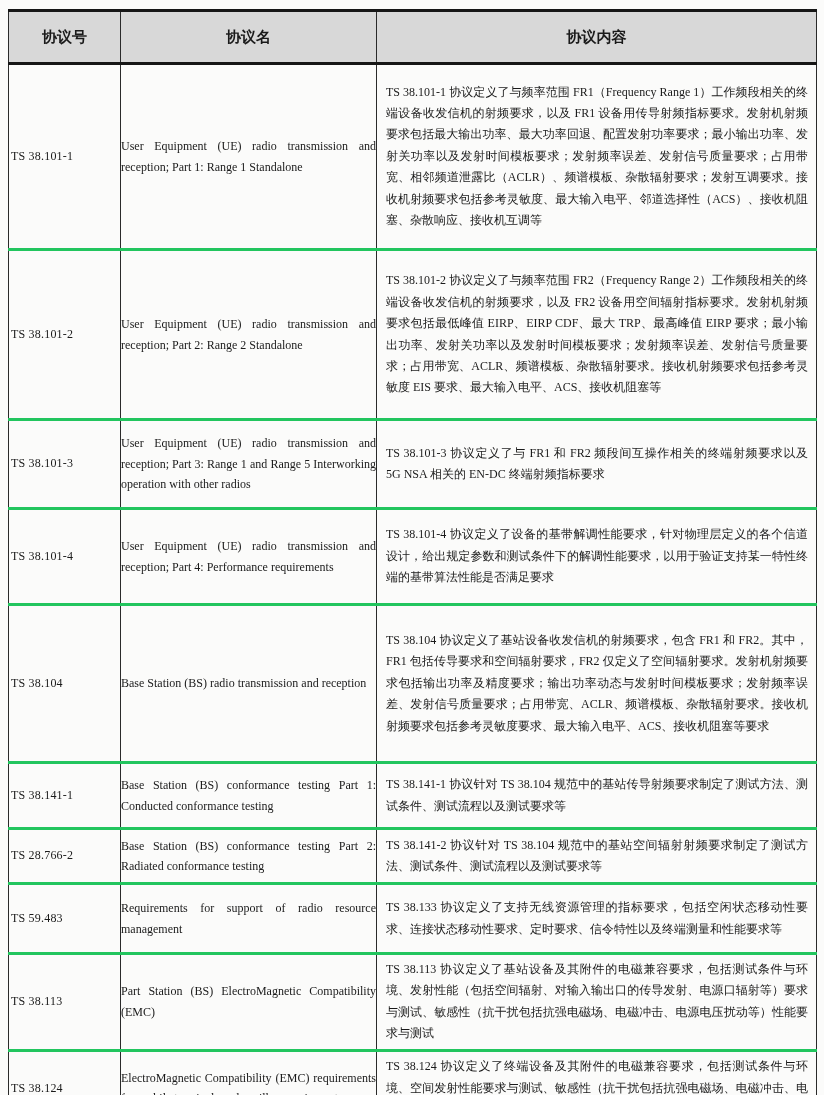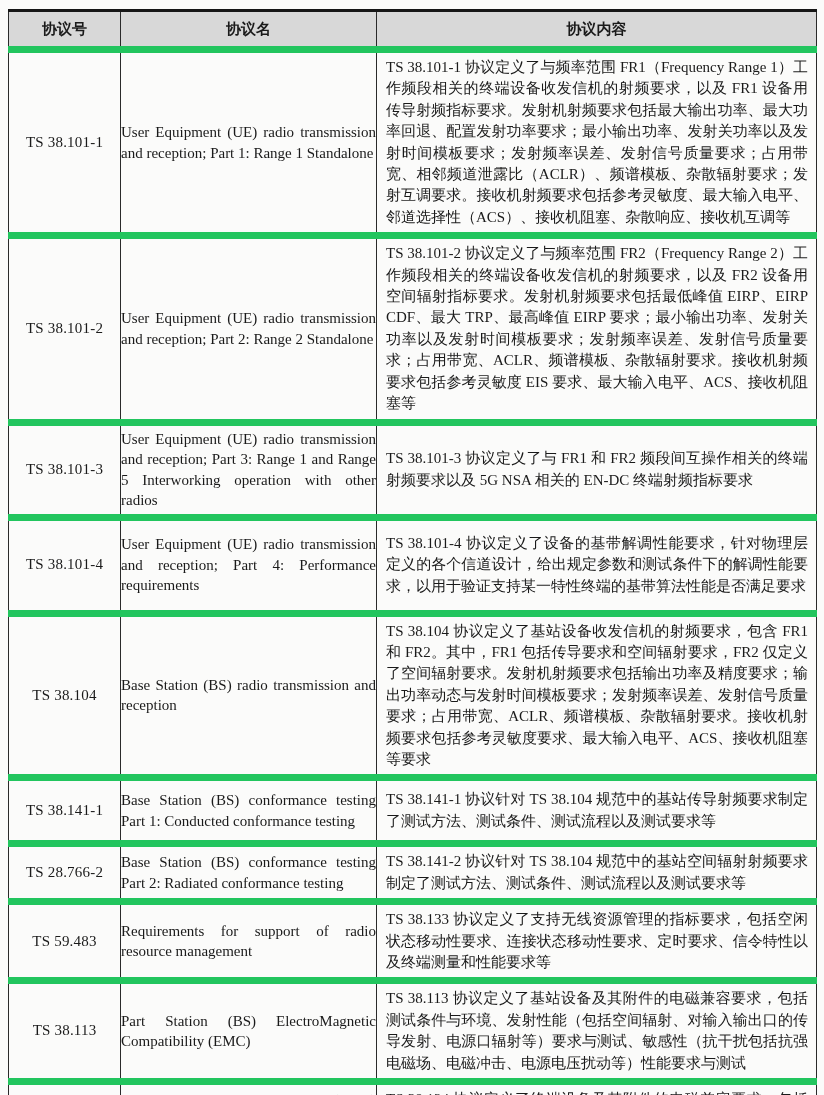--- a/index.html
+++ b/index.html
@@ -33,37 +33,36 @@
   thead th {
     background: #d8d8d8;
     border-bottom: 3px solid #161616;
     border-left: 1px solid #2a2a2a;
     font-family: "Liberation Sans", "DejaVu Sans", sans-serif;
     font-weight: 700;
     font-size: 15px;
     height: 30px;
     text-align: center;
     vertical-align: middle;
-    padding: 2px 4px;
+    padding: 10px 4px;
   }
   thead th:first-child { border-left: none; }
 
   tbody td {
-    border-top: 7px solid #22c55e;
+    border-top: 3px solid #22c55e;
     border-left: 1px solid #2a2a2a;
     vertical-align: middle;
-    font-size: 15px;
+    font-size: 12px;
     line-height: 21.4px;
     padding: 3px 7px;
     box-sizing: border-box;
   }
   tbody td:first-child { border-left: none; }
 
   td.cell-id {
-    text-align: center;
     padding: 3px 2px;
     letter-spacing: 0.2px;
   }
   td.cell-name {
     text-align: justify;
     line-height: 20.5px;
     padding: 3px 0;
   }
   td.cell-desc {
     text-align: justify;

